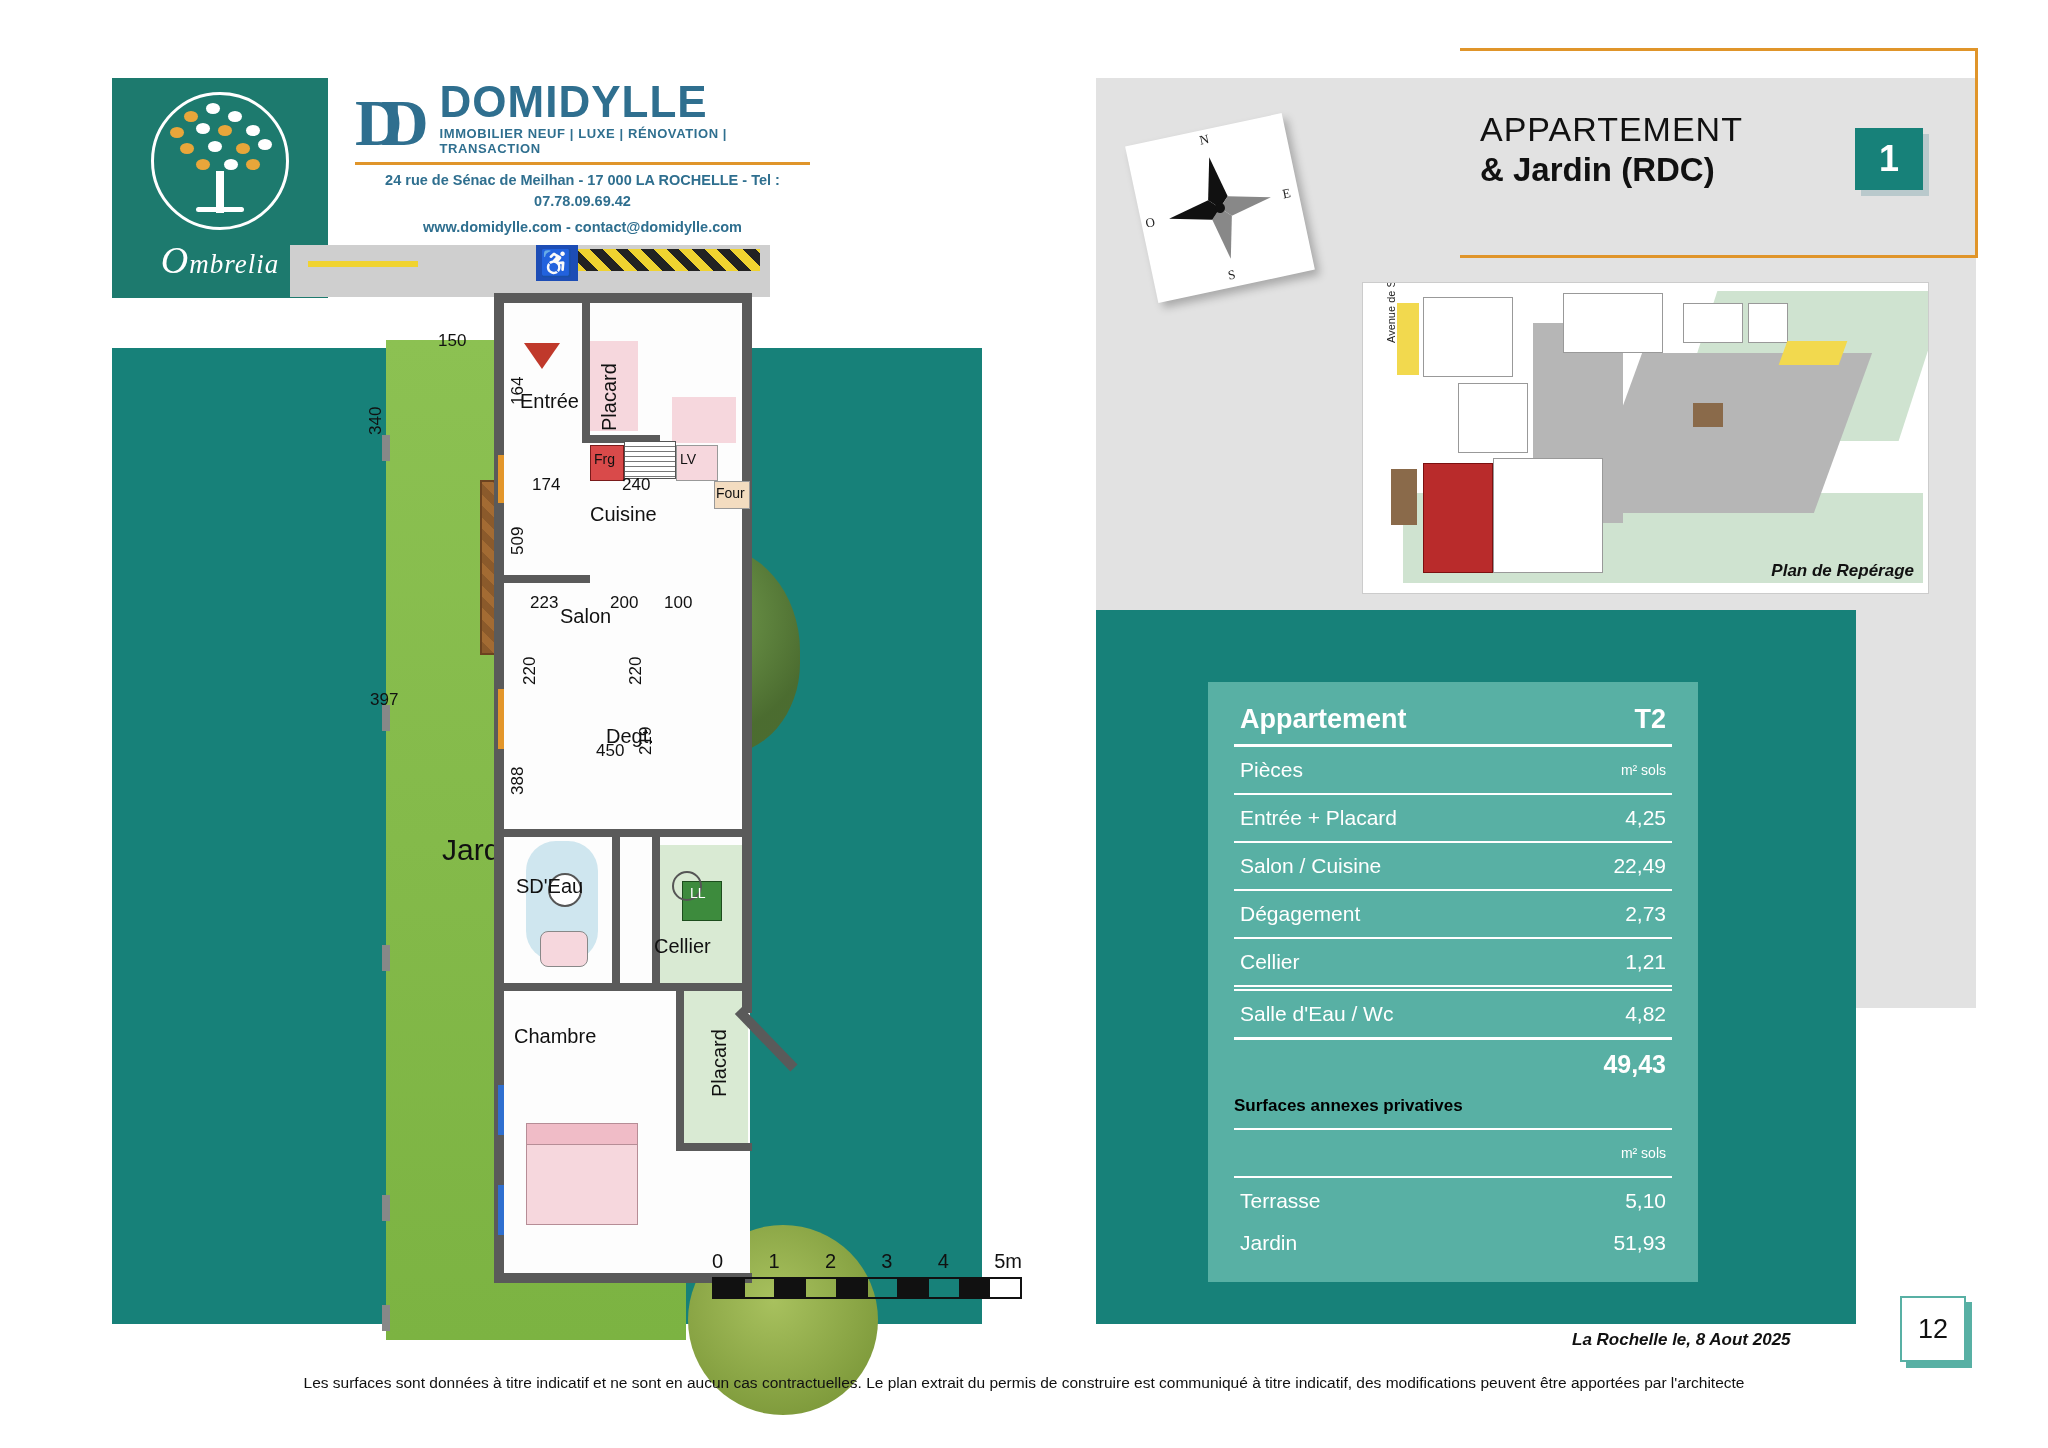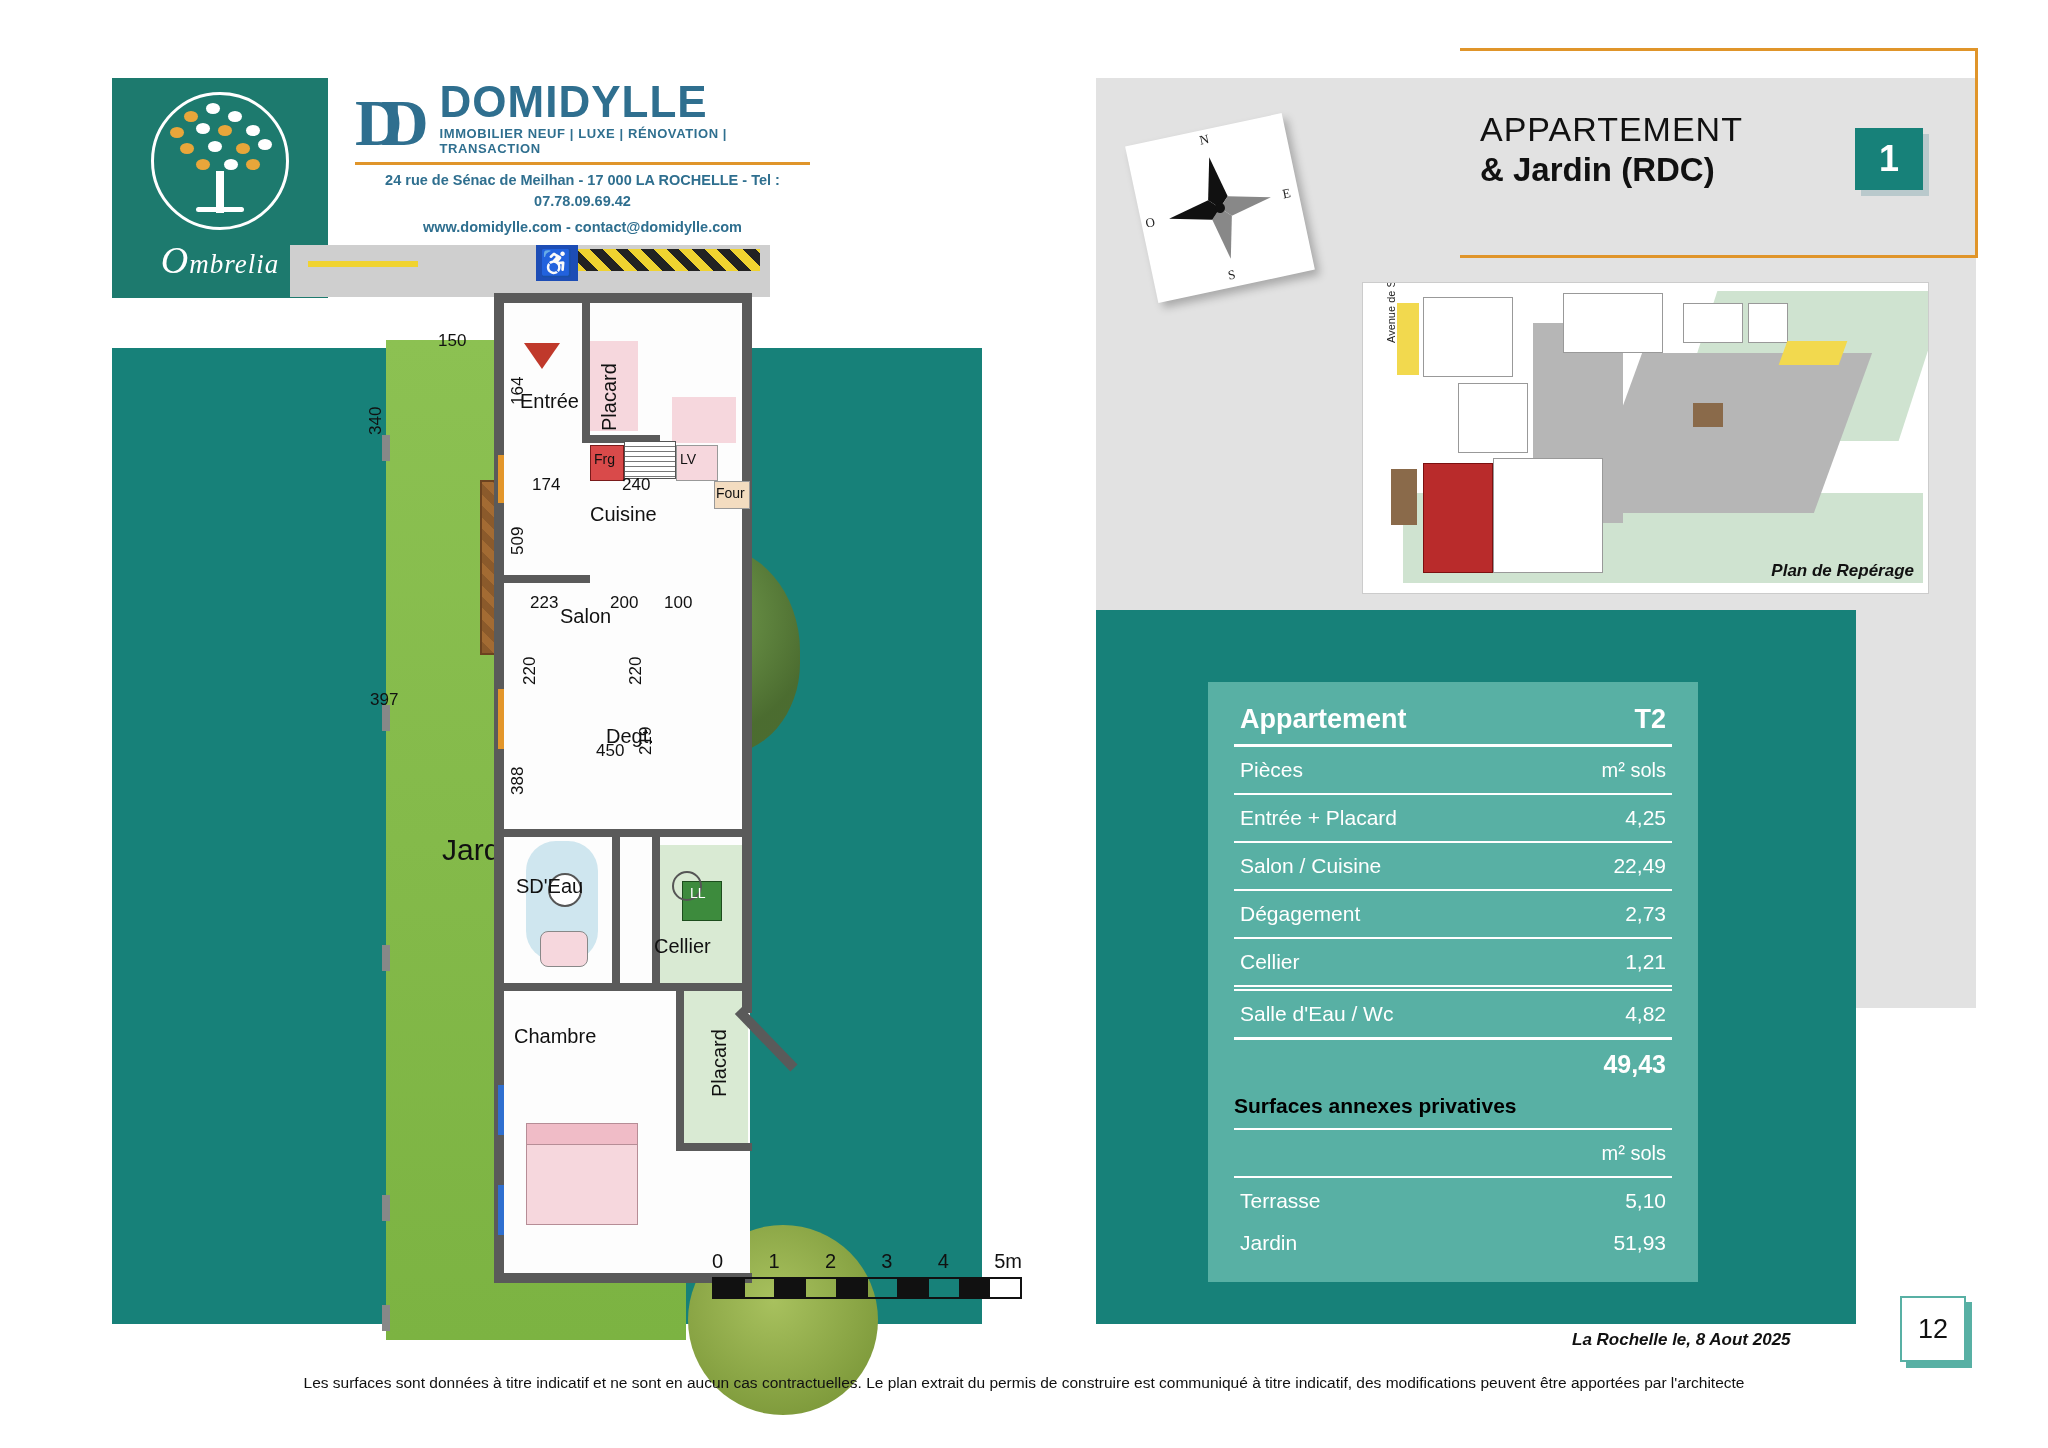--- a/index.html
+++ b/index.html
@@ -326,31 +326,31 @@
     color: #ffffff;
     font-size: 21px;
     line-height: 42px;
   }
   .tbl-head {
     font-size: 27px;
     font-weight: bold;
     line-height: 46px;
   }
   .tbl-unit {
-    font-size: 20px;
+    font-size: 14px;
   }
   .tbl-total {
     font-weight: bold;
     font-size: 25px;
     justify-content: flex-end;
     line-height: 44px;
   }
   .tbl-sec {
     font-weight: bold;
-    font-size: 21px;
+    font-size: 17px;
     line-height: 40px;
     padding-left: 26px;
   }
   .tbl-sep {
     height: 2px;
     background: #ffffff;
     margin: 2px 26px;
   }
   .tbl-sep.thick { height: 3px; }
 

